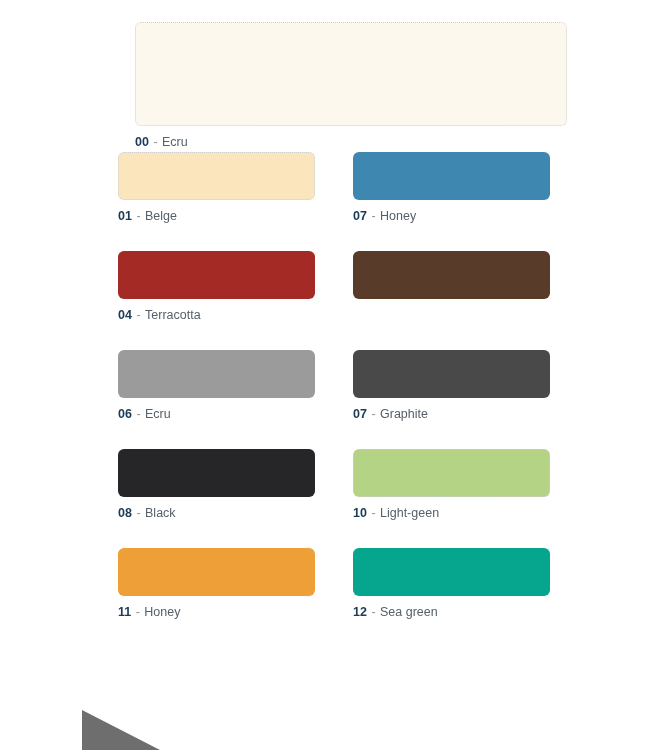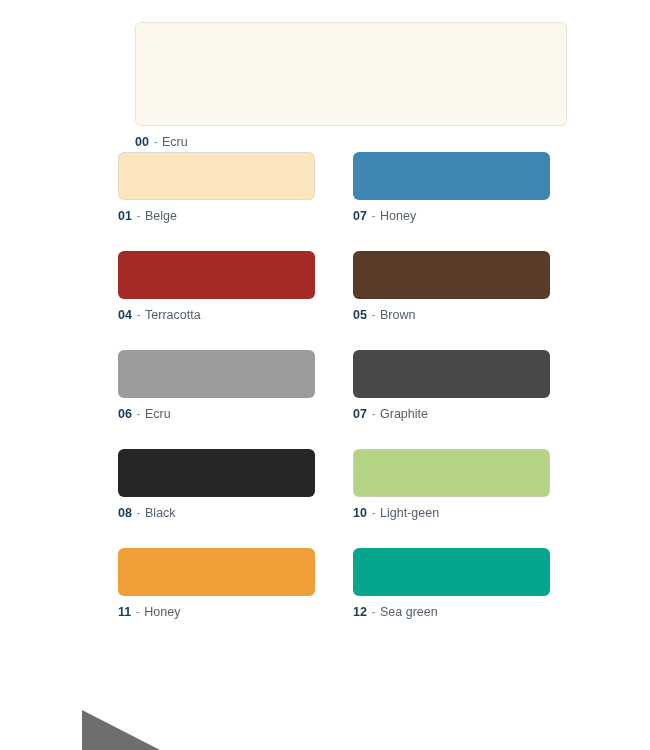--- a/index.html
+++ b/index.html
@@ -113,21 +113,20 @@
       <div class="cell">
         <div class="chip" style="background: rgb(62, 135, 176);"></div>
         <div class="label"><span class="num">07</span><span class="sep"> - </span><span class="name">Honey</span></div>
       </div>
       <div class="cell">
         <div class="chip" style="background: rgb(163, 42, 37);"></div>
         <div class="label"><span class="num">04</span><span class="sep"> - </span><span class="name">Terracotta</span></div>
       </div>
       <div class="cell">
         <div class="chip" style="background: rgb(88, 59, 40);"></div>
-        <div class="label"><span class="num">05</span><span class="sep"> - </span><span class="name">Brown</span></div>
       </div>
       <div class="cell">
         <div class="chip" style="background: rgb(155, 155, 155);"></div>
         <div class="label"><span class="num">06</span><span class="sep"> - </span><span class="name">Ecru</span></div>
       </div>
       <div class="cell">
         <div class="chip" style="background: rgb(73, 73, 74);"></div>
         <div class="label"><span class="num">07</span><span class="sep"> - </span><span class="name">Graphite</span></div>
       </div>
       <div class="cell">

